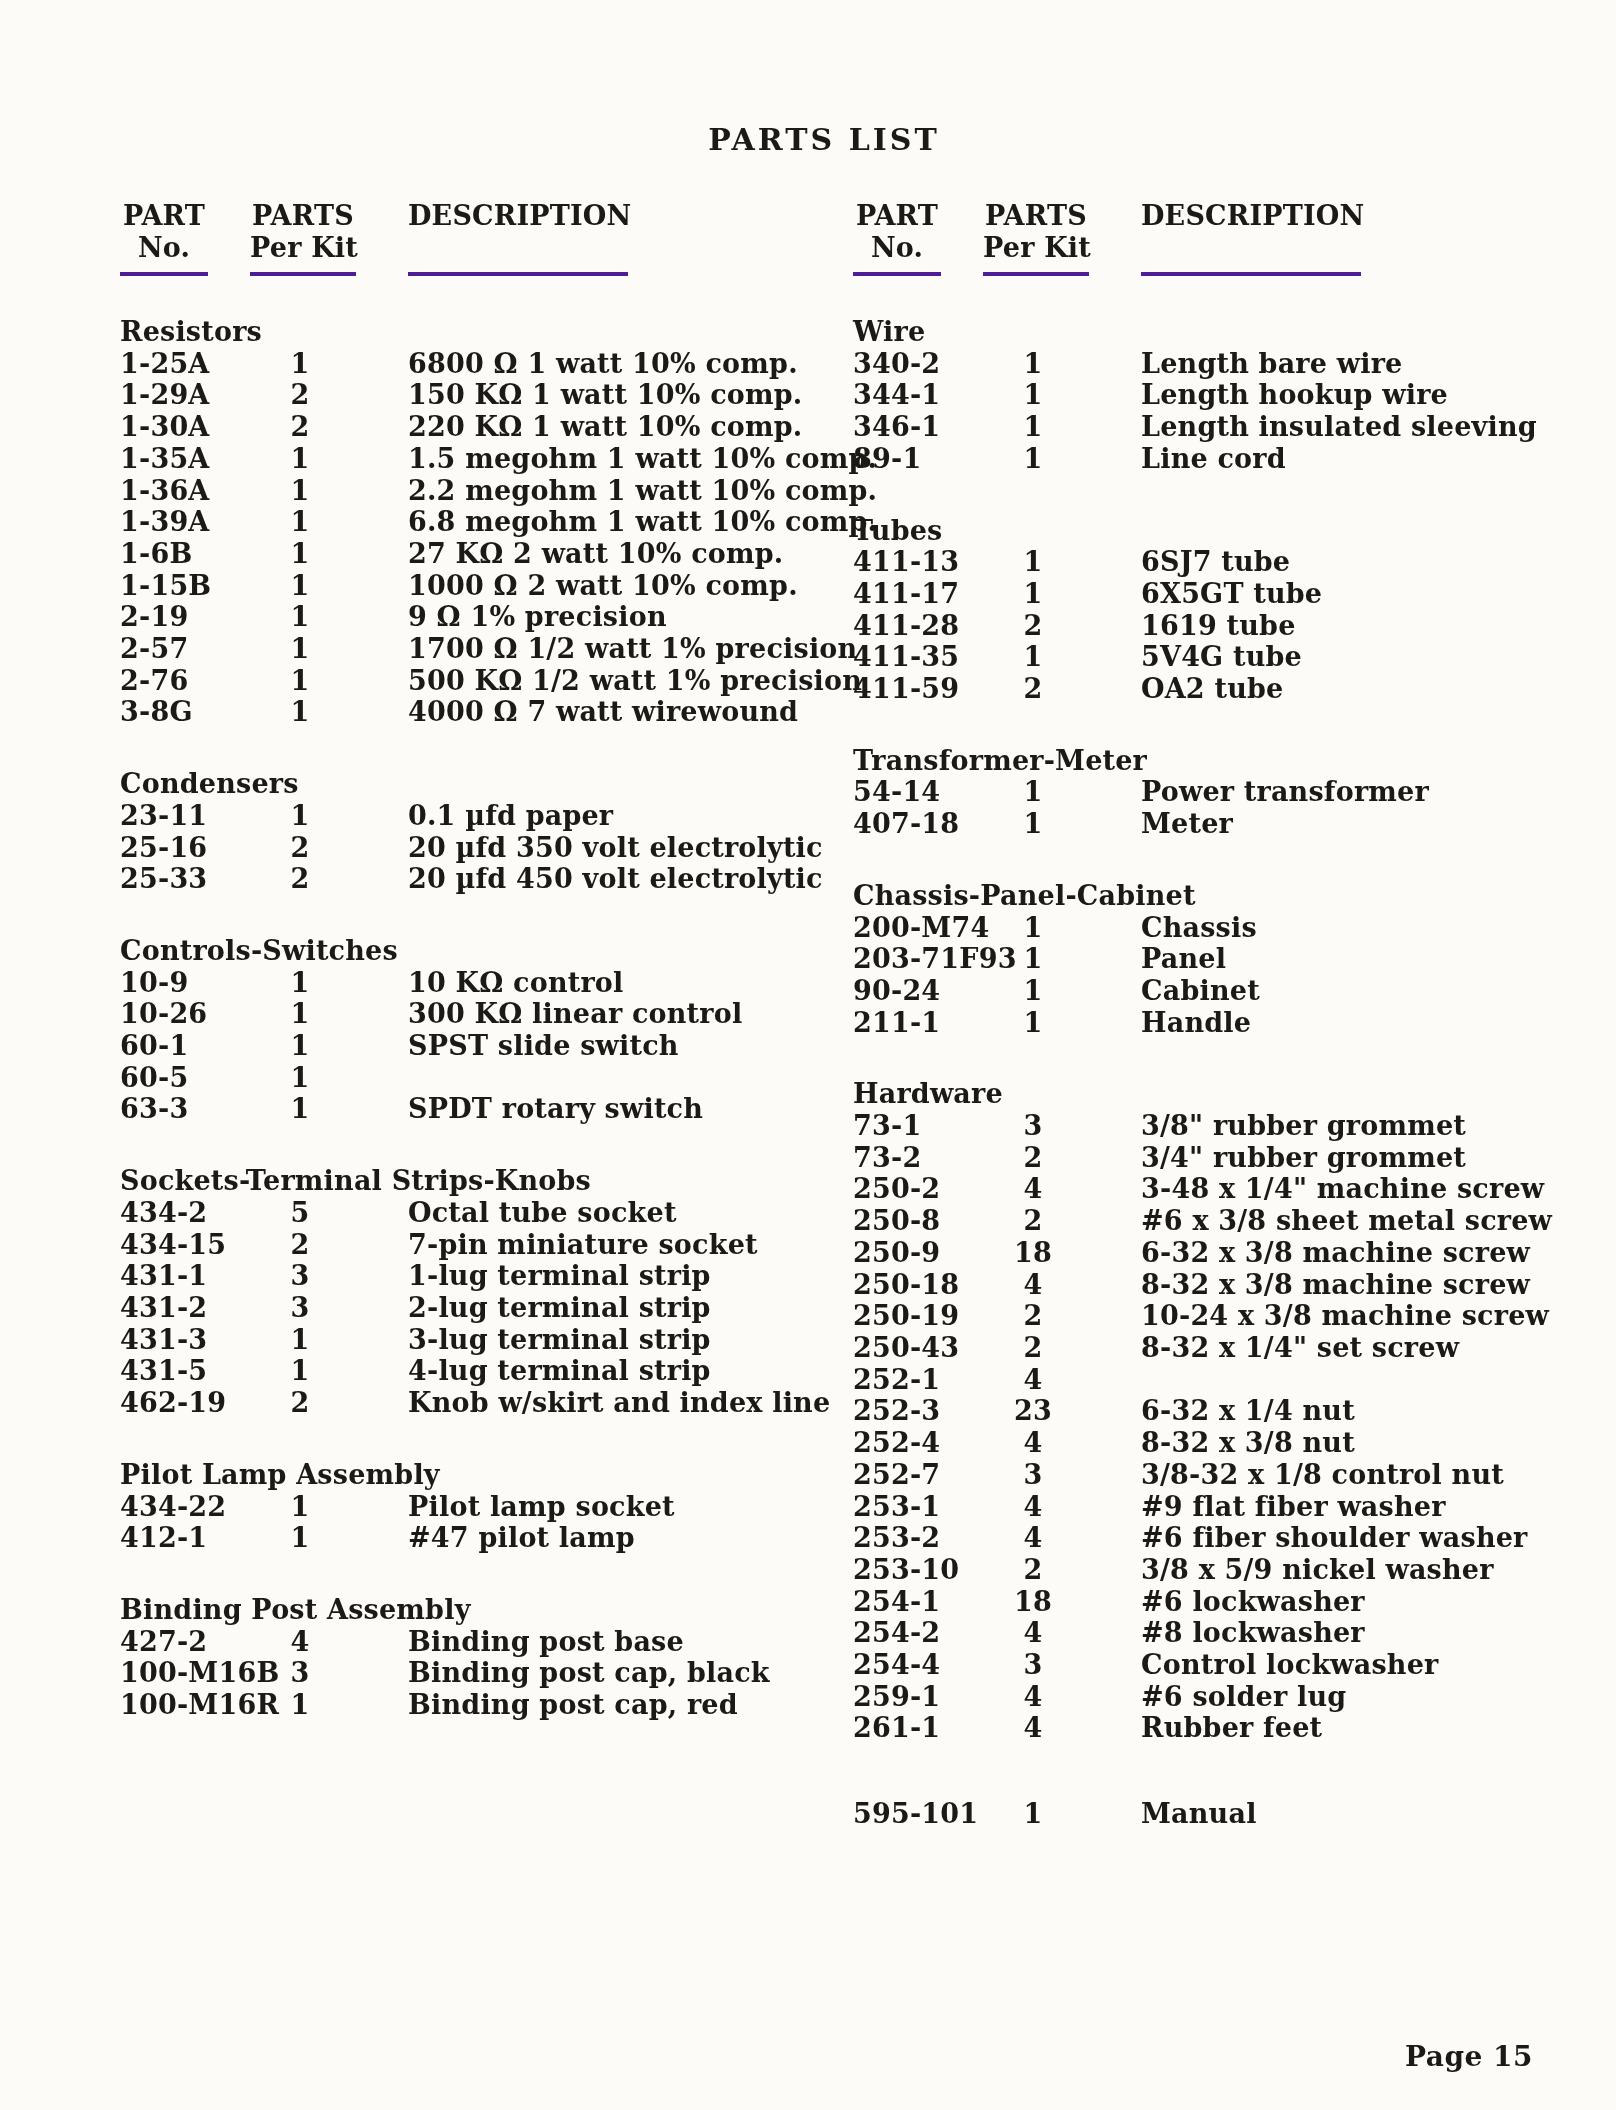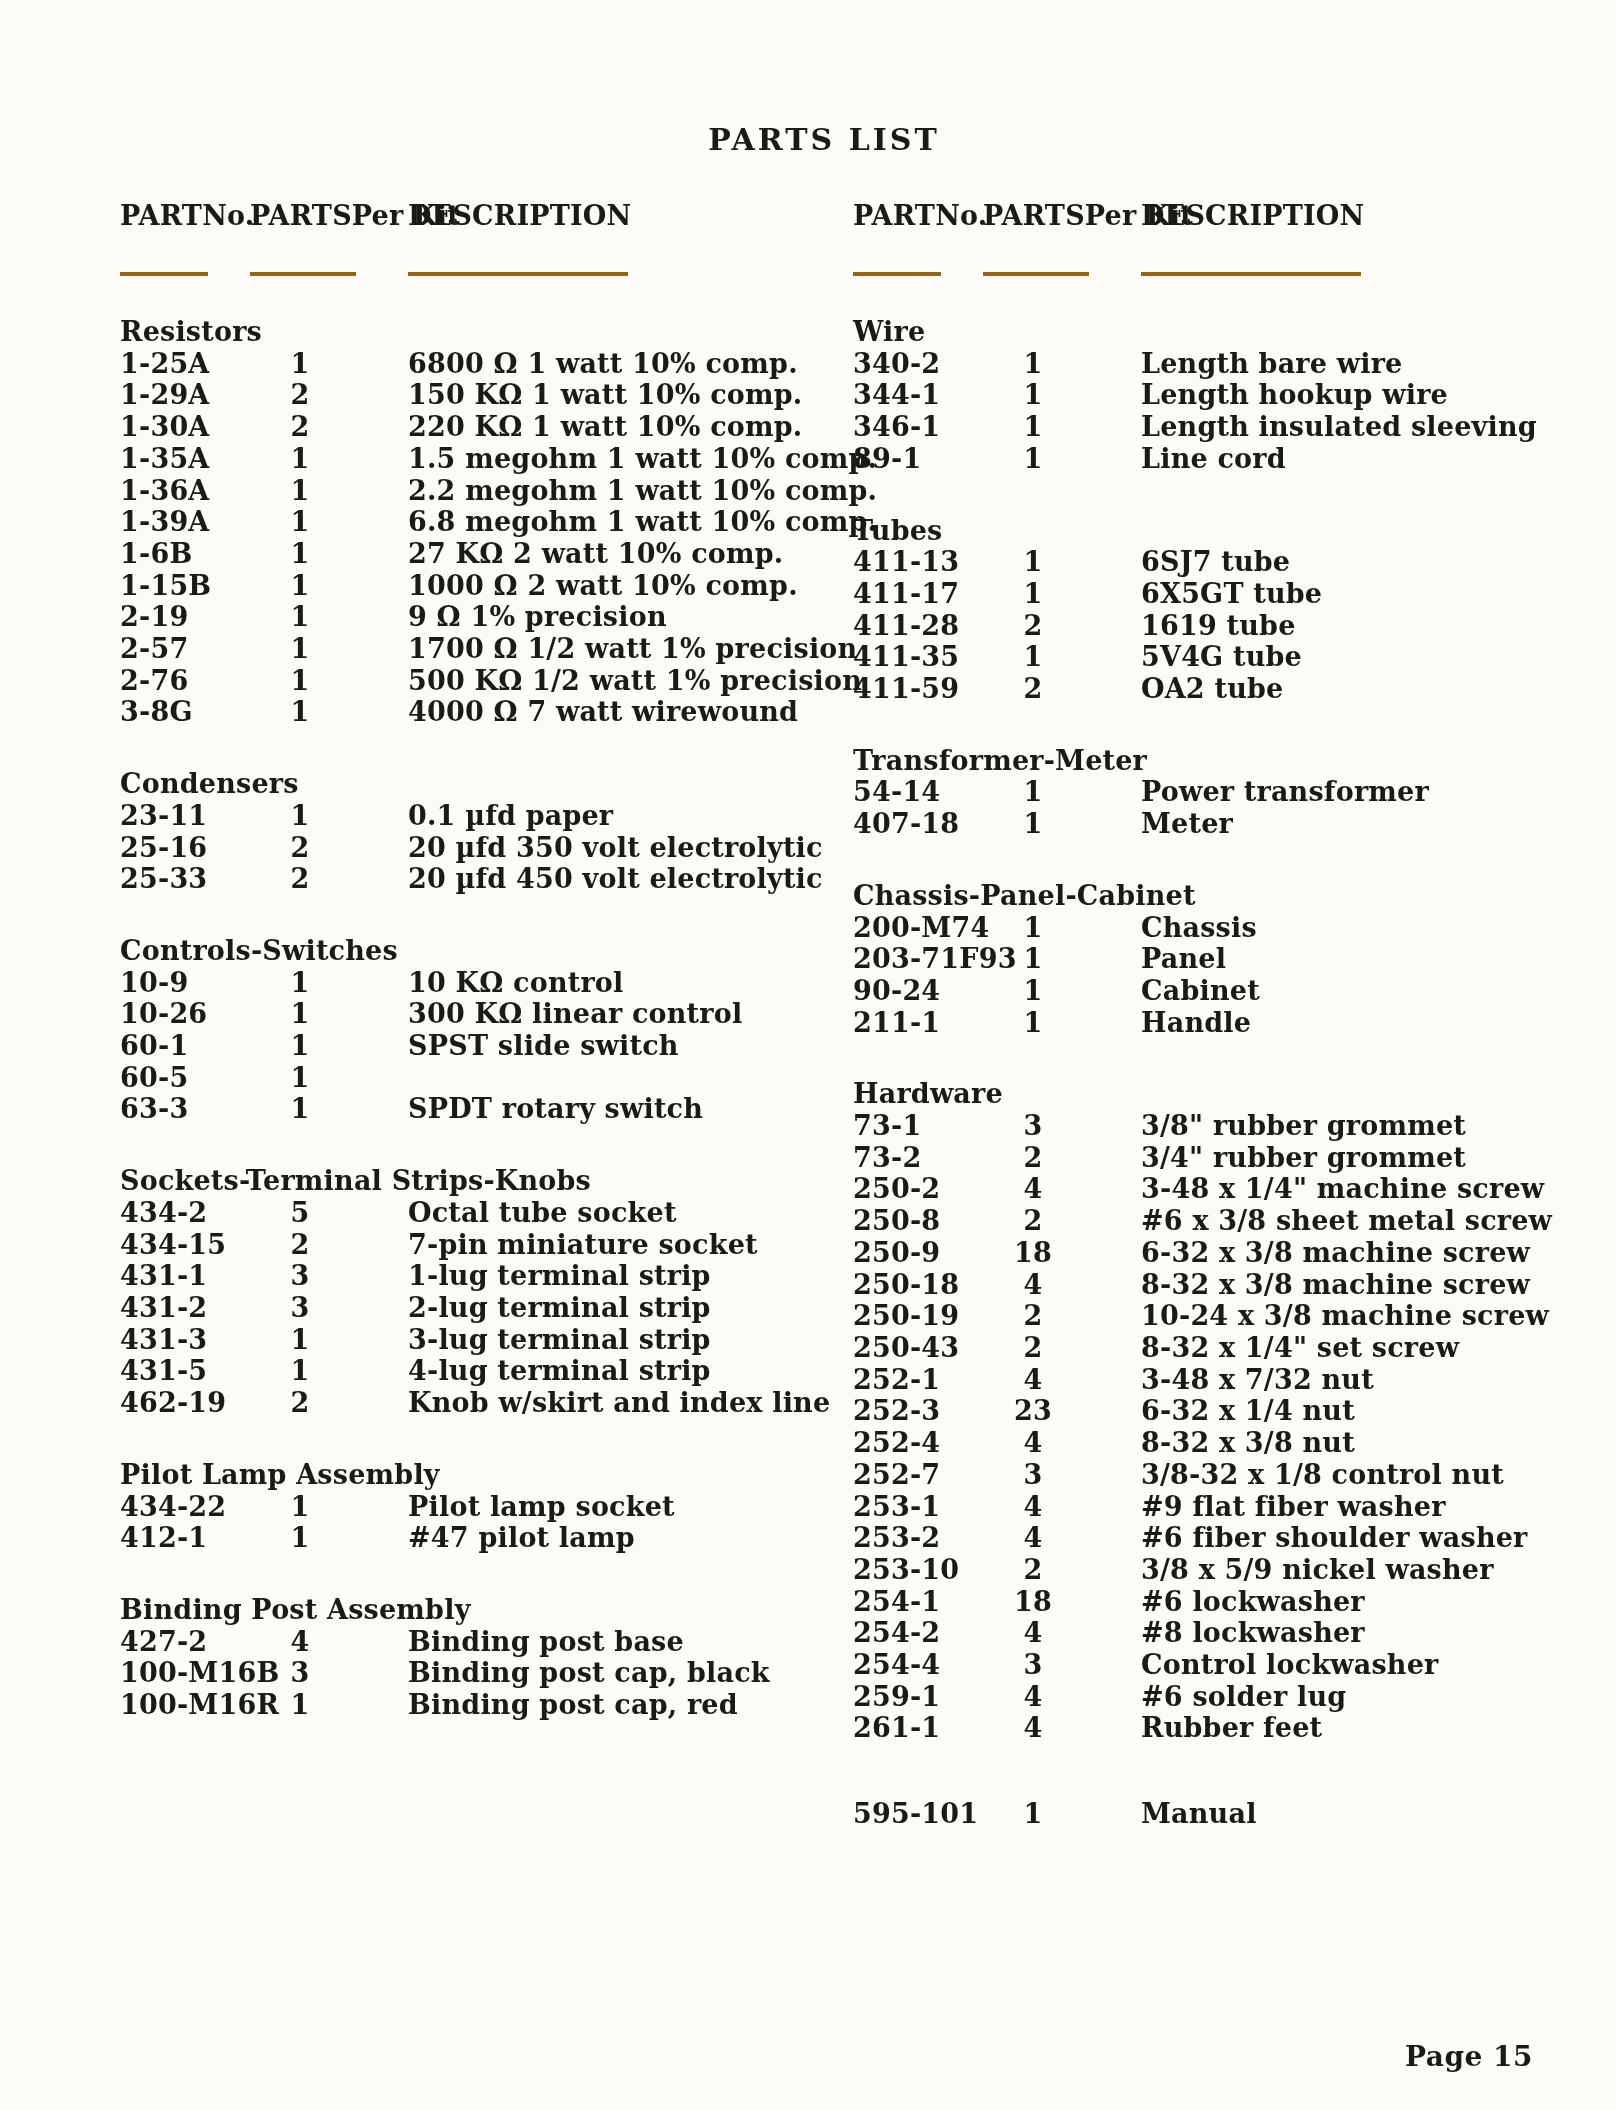--- a/index.html
+++ b/index.html
@@ -20,23 +20,23 @@
   .column{
     position:absolute;top:200px;
     font-size:27px;line-height:31.7px;
     letter-spacing:0.2px;
     white-space:nowrap;
   }
   .col-left{left:120px;width:740px;}
   .col-right{left:853px;width:760px;}
   .col-header{display:flex;align-items:stretch;height:76px;}
   .hcell{
-    display:flex;flex-direction:row;justify-content:flex-start;
+    display:flex;flex-direction:column;justify-content:flex-start;
     box-sizing:border-box;height:76px;
-    border-bottom:4px solid #a16207;
+    border-bottom:4px solid #4c1d95;
     text-align:center;padding-bottom:2px;
   }
   .h-part{width:88px;}
   .h-qty{width:106px;margin-left:42px;}
   .h-desc{width:220px;margin-left:52px;text-align:center;}
   .section{margin-top:40px;}
   .col-right .section:last-child{margin-top:54px;}
   .section-heading{}
   .row{display:grid;grid-template-columns:150px 60px 1fr;}
   .cell-qty{text-align:center;}
@@ -385,21 +385,20 @@
           <div class="cell-desc">10-24 x 3/8 machine screw</div>
         </div>
         <div class="row">
           <div class="cell-part">250-43</div>
           <div class="cell-qty">2</div>
           <div class="cell-desc">8-32 x 1/4" set screw</div>
         </div>
         <div class="row">
           <div class="cell-part">252-1</div>
           <div class="cell-qty">4</div>
-          <div class="cell-desc">3-48 x 7/32 nut</div>
         </div>
         <div class="row">
           <div class="cell-part">252-3</div>
           <div class="cell-qty">23</div>
           <div class="cell-desc">6-32 x 1/4 nut</div>
         </div>
         <div class="row">
           <div class="cell-part">252-4</div>
           <div class="cell-qty">4</div>
           <div class="cell-desc">8-32 x 3/8 nut</div>

